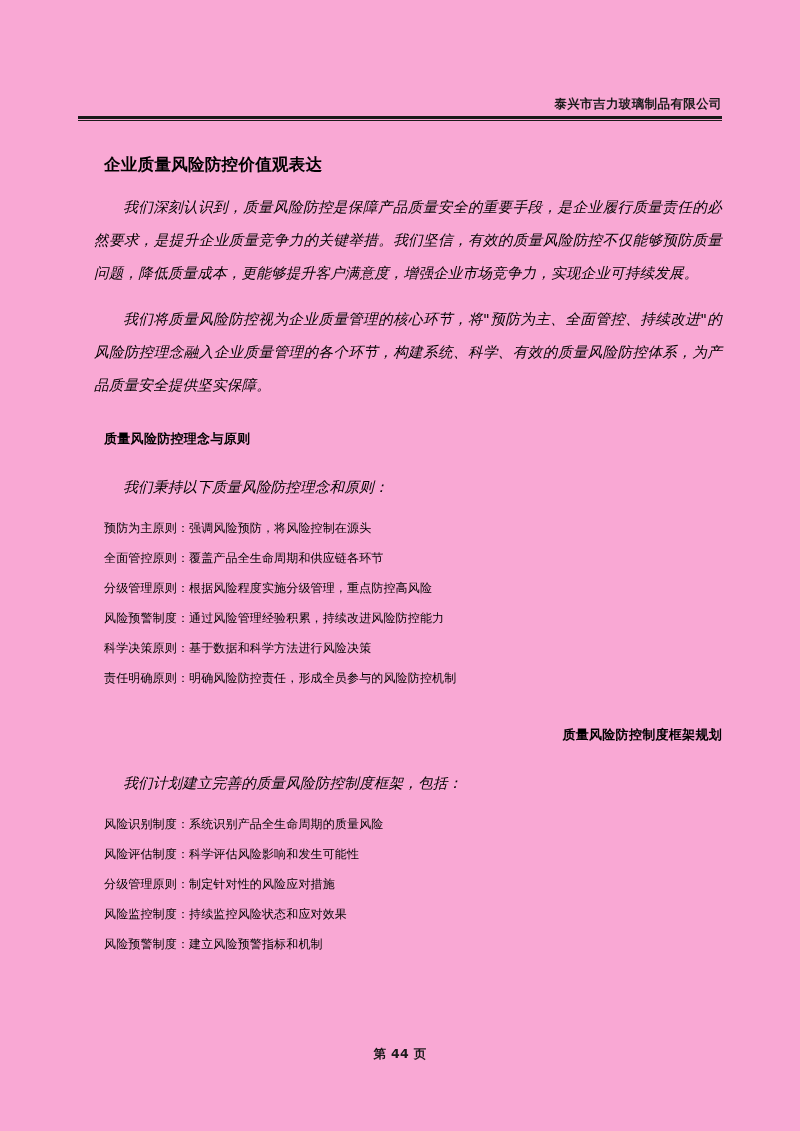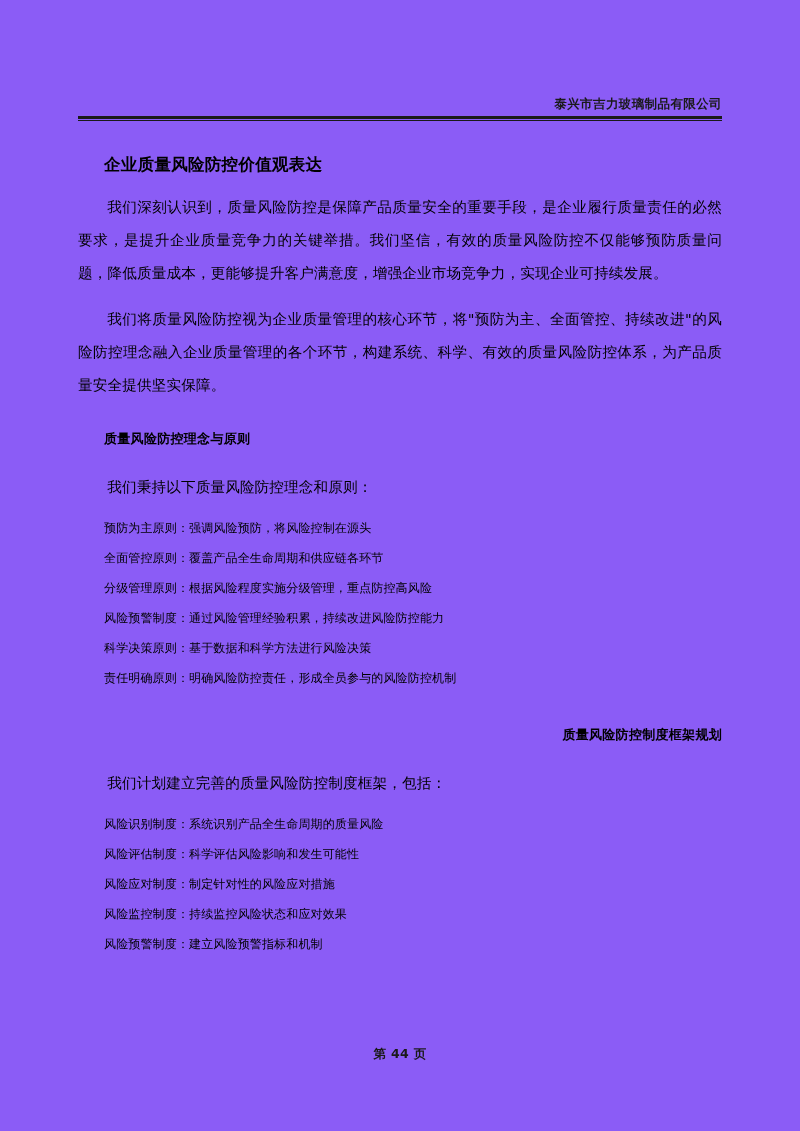--- a/index.html
+++ b/index.html
@@ -10,21 +10,21 @@
   }
   body {
     width: 800px;
     height: 1131px;
     font-family: "DejaVu Sans", "Liberation Sans", sans-serif;
   }
   .page {
     position: relative;
     width: 800px;
     height: 1131px;
-    background: #8b5cf6;
+    background: #f9a8d4;
     overflow: hidden;
   }
   .content {
     position: absolute;
     left: 78px;
     top: 0;
     width: 644px;
   }
   
   .header {
@@ -60,24 +60,25 @@
     color: #000;
     margin: 26px 0 0 26px;
     line-height: 24px;
     letter-spacing: 0.3px;
   }
   
   p.doc-p {
     font-size: 14.6px;
     color: #000;
     line-height: 33px;
-    margin: 13px 0 0 0;
+    margin: 13px 0 0 16px;
     text-align: justify;
     text-indent: 2em;
     letter-spacing: 0.15px;
+    font-style: italic;
   }
   p.lead {
     margin-top: 19px;
   }
   
   ul.doc-list {
     list-style: none;
     margin: 10px 0 0 0;
     padding: 0;
   }
@@ -130,21 +131,21 @@
       <li>科学决策原则：基于数据和科学方法进行风险决策</li>
       <li>责任明确原则：明确风险防控责任，形成全员参与的风险防控机制</li>
     </ul>
 
     <h2 class="doc-h2" style="margin-top:30px;text-align:right;">质量风险防控制度框架规划</h2>
     <p class="doc-p lead">我们计划建立完善的质量风险防控制度框架，包括：</p>
 
     <ul class="doc-list list-gap-top list-wide">
       <li>风险识别制度：系统识别产品全生命周期的质量风险</li>
       <li>风险评估制度：科学评估风险影响和发生可能性</li>
-      <li>风险应对制度：制定针对性的风险应对措施</li>
+      <li>分级管理原则：制定针对性的风险应对措施</li>
       <li>风险监控制度：持续监控风险状态和应对效果</li>
       <li>风险预警制度：建立风险预警指标和机制</li>
     </ul>
 
   </div>
 
   <div class="footer">
     <span>第 44 页</span>
   </div>
 </div>

